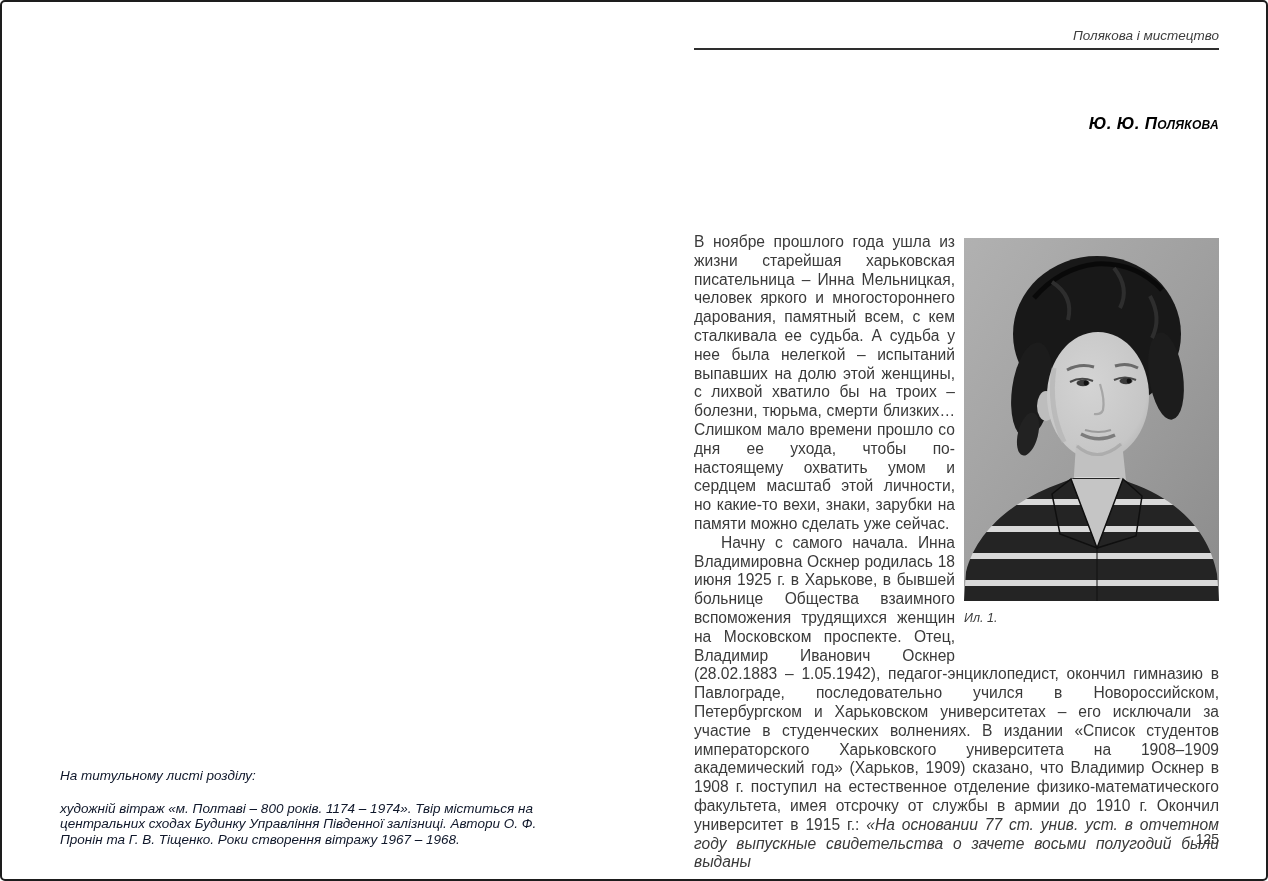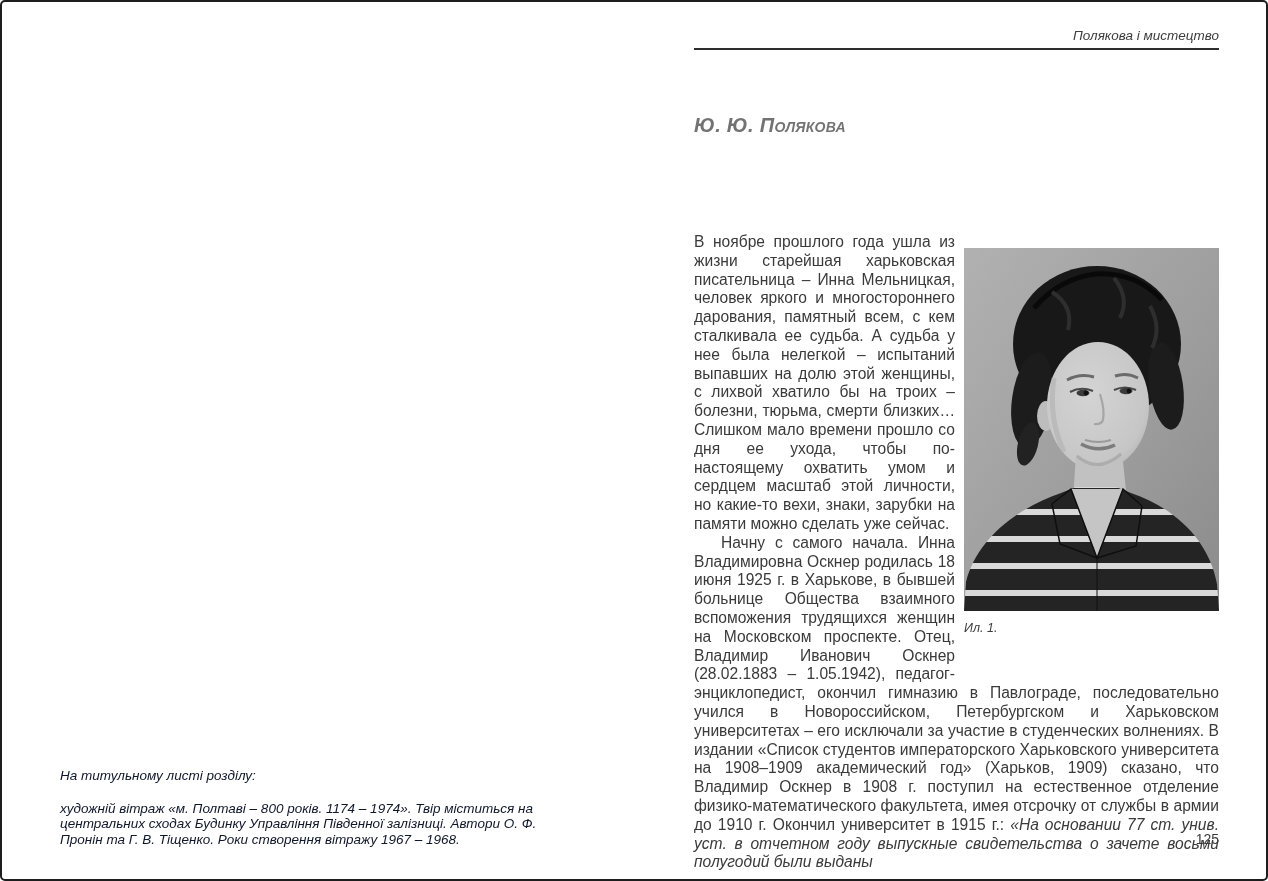--- a/index.html
+++ b/index.html
@@ -15,23 +15,23 @@
   
   .section-note{position:absolute;left:58px;top:766px;width:522px;
     font-style:italic;font-size:13.5px;line-height:15.5px;color:#0f172a;}
   .note-label{margin:0 0 17px 0;}
   .note-text{margin:0;}
 
   
   .running-head{position:absolute;left:58px;top:26px;width:525px;text-align:right;
     font-style:italic;font-size:13.5px;color:#3d3d3d;padding-bottom:5px;
     border-bottom:2px solid #2e2e2e;}
-  .author{position:absolute;left:58px;top:112px;width:525px;text-align:left;
-    font-weight:bold;font-style:italic;font-variant:small-caps;font-size:20px;
-    letter-spacing:.3px;color:#737373;}
+  .author{position:absolute;left:58px;top:112px;width:525px;text-align:right;
+    font-weight:bold;font-style:italic;font-variant:small-caps;font-size:17px;
+    letter-spacing:.3px;color:#000000;}
   .title{position:absolute;left:58px;top:179px;width:525px;margin:0;text-align:center;
     font-weight:bold;font-variant:small-caps;font-size:18.5px;letter-spacing:.2px;color:#343434;}
 
   .article{position:absolute;left:58px;top:231px;width:525px;
     font-size:15.6px;line-height:18.8px;text-align:justify;color:#3a3a3a;}
   .article p{margin:0;}
   .p-indent{text-indent:27px;}
   .quote{font-style:italic;}
 
   .photo-figure{float:right;width:255px;margin:5px 0 34px 9px;}
@@ -60,21 +60,21 @@
 
     <div class="running-head">
       <span>Полякова і мистецтво</span>
     </div>
 
     <div class="author">Ю. Ю. Полякова</div>
 
 
     <div class="article">
 
-      <figure class="photo-figure" style="margin-top:15px;margin-bottom:34px;margin-left:9px;">
+      <figure class="photo-figure" style="margin-top:5px;margin-bottom:34px;margin-left:9px;">
         <svg class="portrait" viewBox="0 0 255 363" xmlns="http://www.w3.org/2000/svg" aria-hidden="true">
           <defs>
             <linearGradient id="bgg" x1="0" y1="0" x2="1" y2="1">
               <stop offset="0" stop-color="#b1b1b1"></stop>
               <stop offset="0.55" stop-color="#9e9e9e"></stop>
               <stop offset="1" stop-color="#8b8b8b"></stop>
             </linearGradient>
             <radialGradient id="faceg" cx="0.42" cy="0.4" r="0.75">
               <stop offset="0" stop-color="#d4d4d4"></stop>
               <stop offset="0.75" stop-color="#c6c6c6"></stop>

